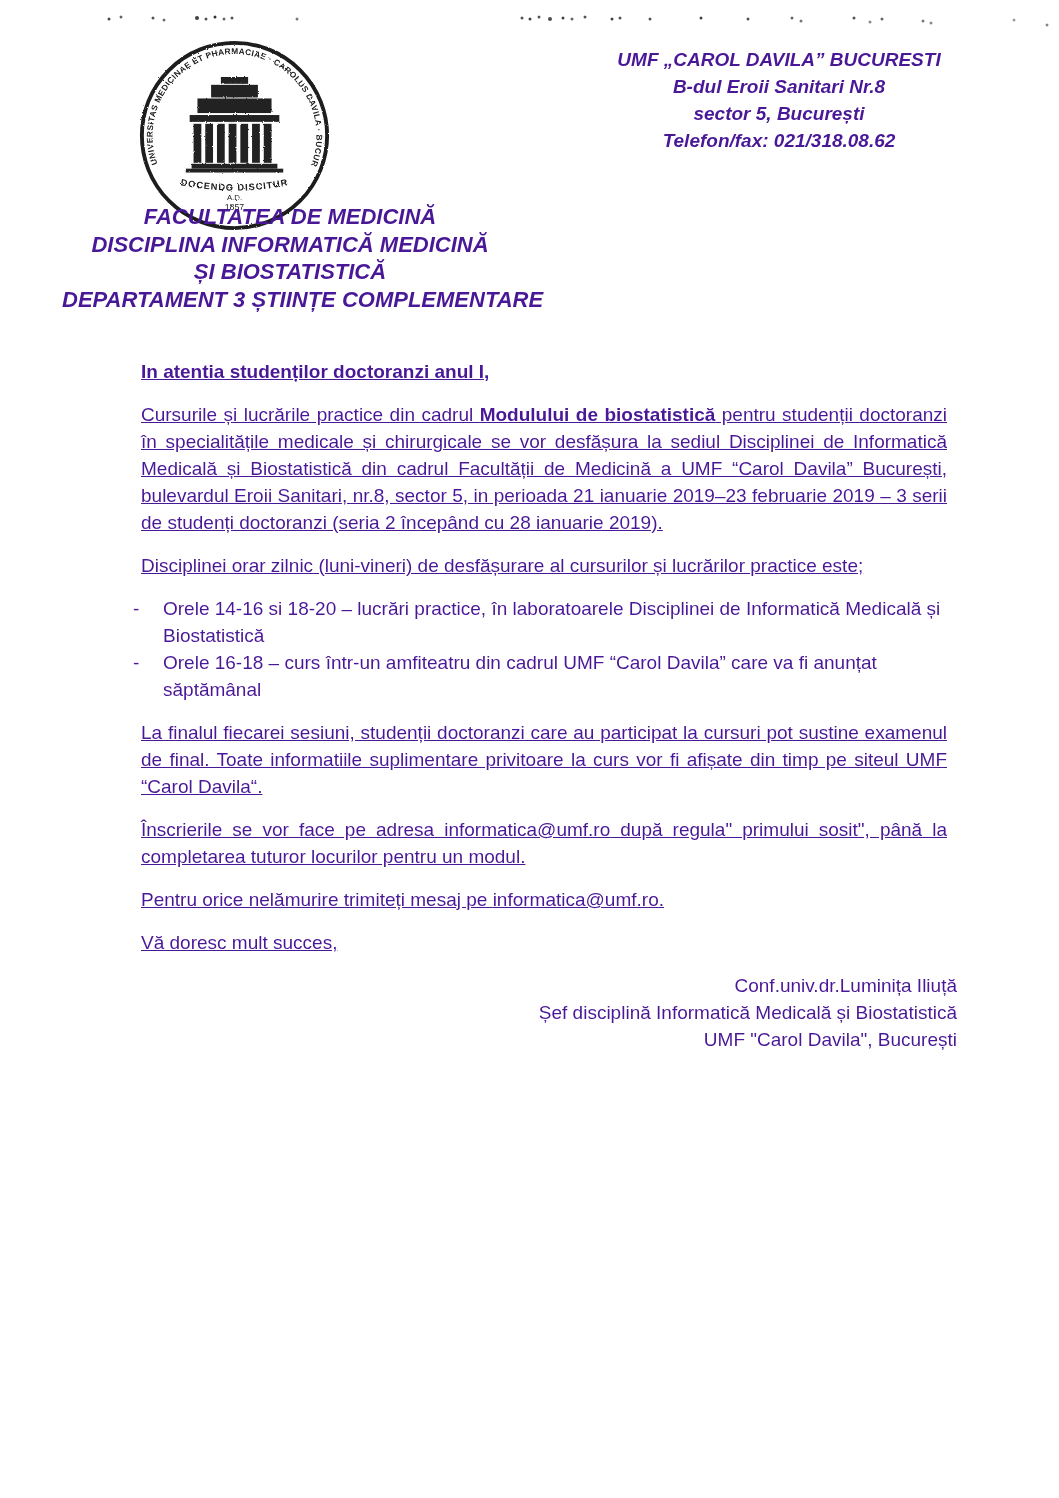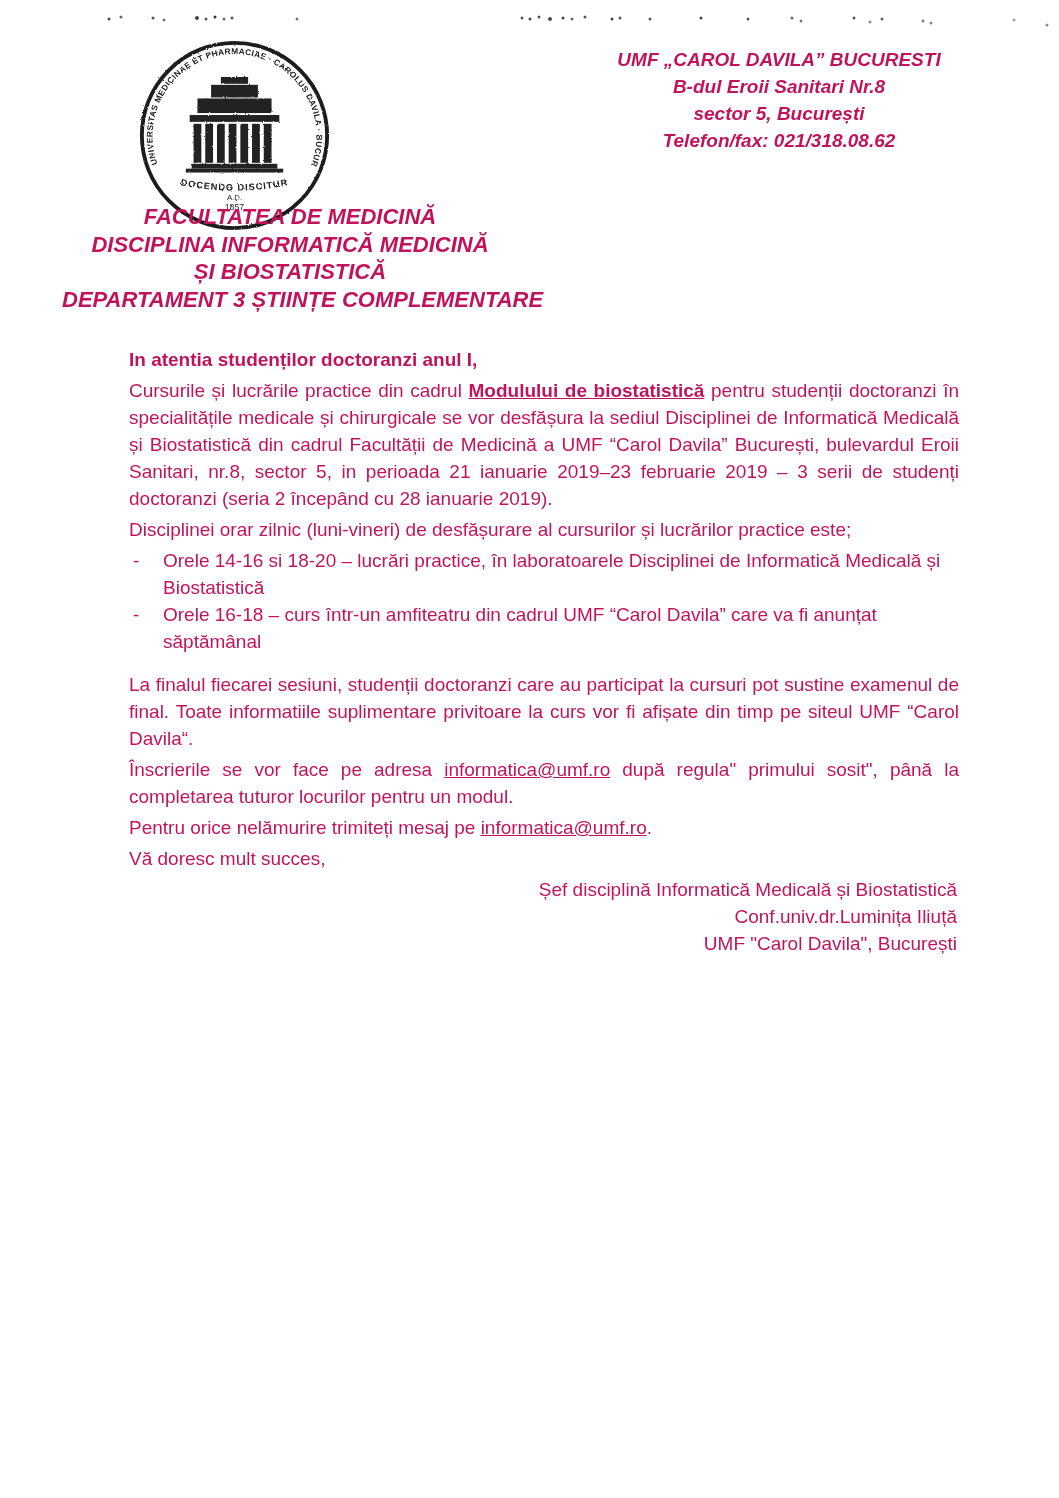--- a/index.html
+++ b/index.html
@@ -2,21 +2,21 @@
 <html><head>
 <meta charset="utf-8">
 <style>
   html, body { margin: 0; padding: 0; background: #ffffff; }
   .page {
     position: relative;
     width: 1059px;
     height: 1374px;
     background: #fefefe;
     font-family: "Liberation Sans", sans-serif;
-    color: #be185d;
+    color: #4c1d95;
     overflow: hidden;
     filter: blur(0.3px) contrast(1.05);
   }
 
   
   .scan-noise {
     position: absolute;
     top: 16px; left: 0;
     width: 2px; height: 2px;
     border-radius: 50%;
@@ -46,21 +46,21 @@
   .faculty {
     position: absolute; top: 203px; left: 62px; width: 456px;
     text-align: center; font-style: italic; font-weight: bold;
     font-size: 22px; line-height: 27.5px; white-space: nowrap;
   }
 
   .letter-body {
     position: absolute; left: 125px; top: 342px; width: 838px;
     font-size: 19px; line-height: 27px;
   }
-  .letter-body p { margin: 4px; }
+  .letter-body p { margin: 16px; text-decoration: underline; }
   .salutation { font-weight: bold; margin: 0 0 27px 0; }
   .p1 { text-align: justify; margin: 0 0 16px 0; }
   .p1 .emph { font-weight: bold; text-decoration: underline; }
   .schedule-intro { margin: 0; }
   ul.schedule { list-style: none; margin: 0 0 16px 0; padding: 0; }
   ul.schedule li { position: relative; padding-left: 38px; }
   ul.schedule .marker { position: absolute; left: 8px; top: 0; }
   .p3 { text-align: justify; margin: 0 0 15px 0; }
   .p4 { text-align: justify; margin: 0; }
   .p5 { margin: 0 0 22px 0; }
@@ -149,19 +149,19 @@
 
     <p class="p3">La finalul fiecarei sesiuni, studenții doctoranzi care au participat la cursuri pot sustine examenul de final. Toate informatiile suplimentare privitoare la curs vor fi afișate din timp pe siteul UMF “Carol Davila“.</p>
 
     <p class="p4"><span>Înscrierile se vor face pe adresa </span><span class="email">informatica@umf.ro</span><span> după regula" primului sosit", până la completarea tuturor locurilor pentru un modul.</span></p>
 
     <p class="p5"><span>Pentru orice nelămurire trimiteți mesaj pe </span><span class="email">informatica@umf.ro</span><span>.</span></p>
 
     <p class="closing">Vă doresc mult succes,</p>
 
     <div class="signature">
+      <div>Conf.univ.dr.Luminița Iliuță</div>
       <div>Șef disciplină Informatică Medicală și Biostatistică</div>
-      <div>Conf.univ.dr.Luminița Iliuță</div>
       <div>UMF "Carol Davila", București</div>
     </div>
 
   </div>
 </div>
 
 </body></html>

